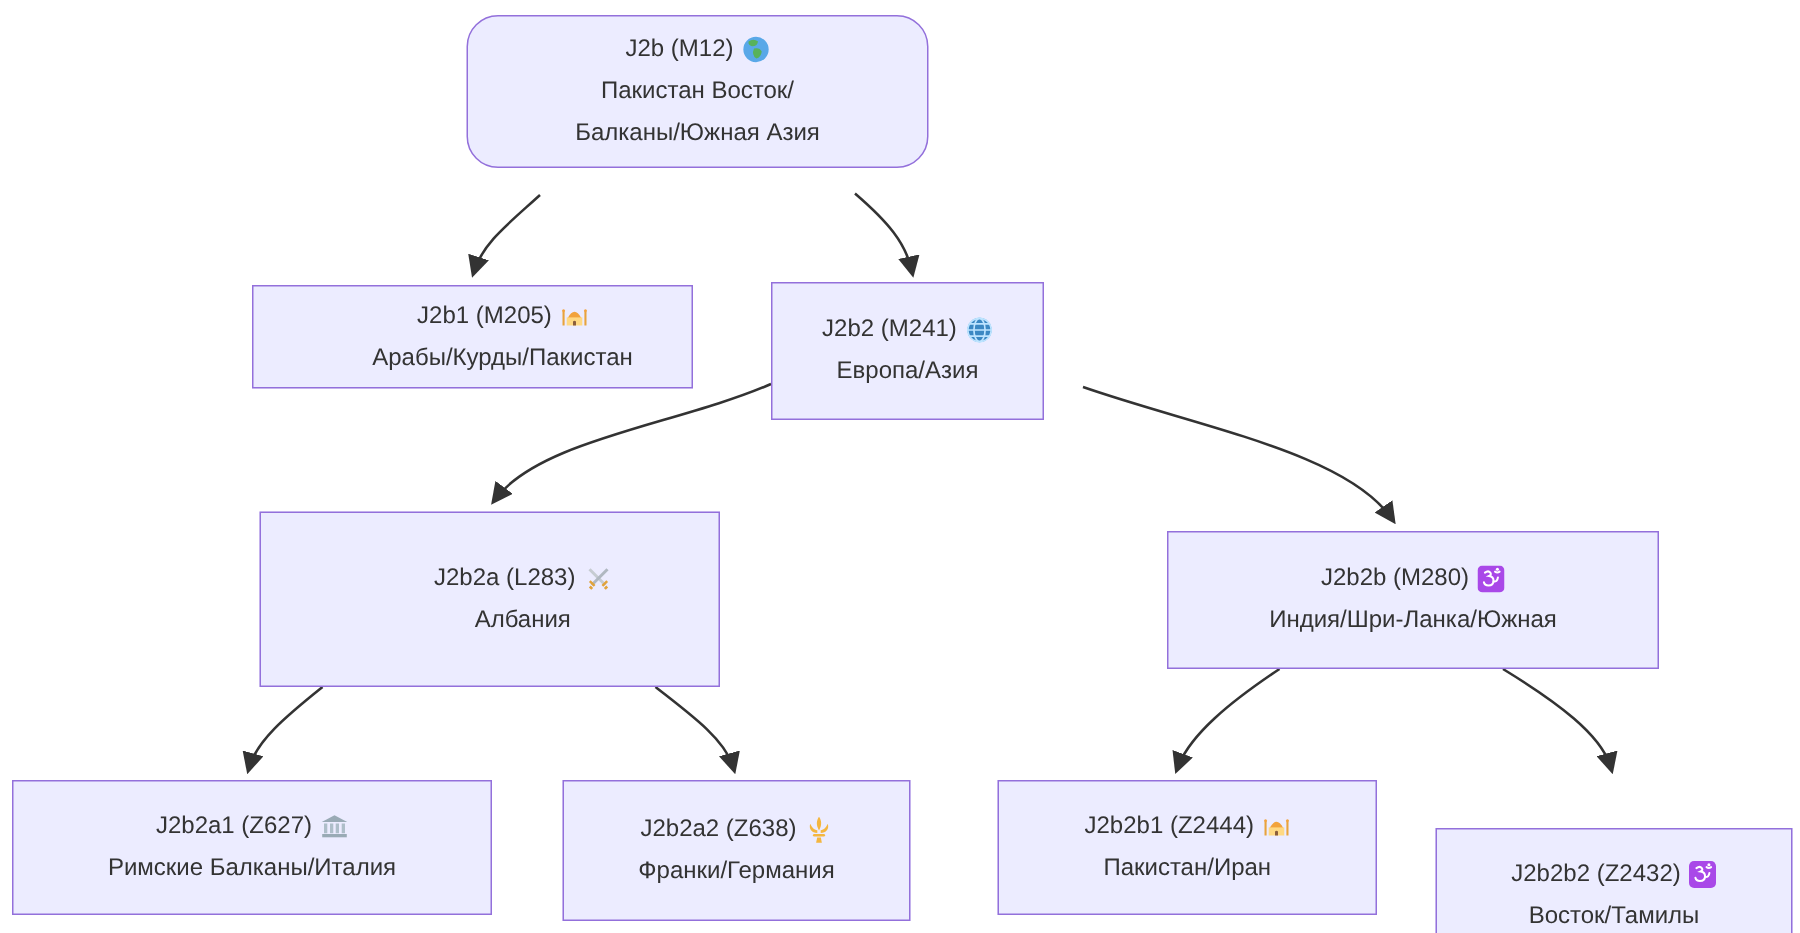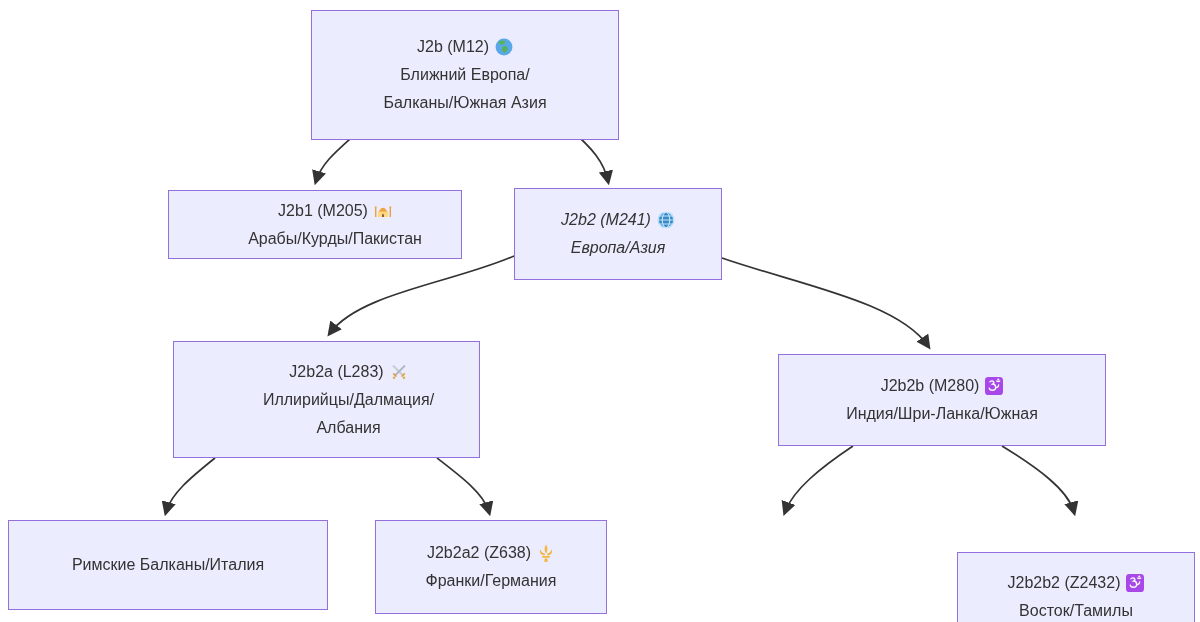--- a/index.html
+++ b/index.html
@@ -57,31 +57,31 @@
     <path class="edge" d="M360,130 C338,150 322,162 316,181" marker-end="url(#arrowhead)"></path>
     <path class="edge" d="M570,129 C592,148 604,162 608,181" marker-end="url(#arrowhead)"></path>
     <path class="edge" d="M514,256 C452,283 360,293 330,333" marker-end="url(#arrowhead)"></path>
     <path class="edge" d="M722,258 C800,285 898,302 928,346" marker-end="url(#arrowhead)"></path>
     <path class="edge" d="M215,458 C190,478 171,494 166,512" marker-end="url(#arrowhead)"></path>
     <path class="edge" d="M437,458 C463,478 484,494 489,512" marker-end="url(#arrowhead)"></path>
     <path class="edge" d="M853,446 C820,468 793,490 785,512" marker-end="url(#arrowhead)"></path>
     <path class="edge" d="M1002,446 C1038,468 1068,490 1074,512" marker-end="url(#arrowhead)"></path>
   </svg>
 
-  <div class="node" style="left:311px; top:10px; width:308px; height:130px;">
+  <div class="node" style="left:311px; top:10px; width:308px; height:102px;border-radius:21px;">
     <div class="title-line">
       <span>J2b (M12)</span>
       <span class="icon" title="🌍">
         <svg viewBox="0 0 16 16">
             <circle cx="8" cy="8" r="7.5" fill="#59A8E8"></circle>
             <path d="M3.6,3.2 Q6.5,1.2 9.2,3.2 Q8.6,6.2 5.6,6.1 Q3.2,5.3 3.6,3.2 z M6.8,7.4 Q10.2,6.6 11.4,9.2 Q11,12.6 8.2,13.4 Q5.2,11.2 6.8,7.4 z" fill="#58B25C"></path>
           </svg>
       </span>
     </div>
-    <div class="region-line">Ближний Европа/</div>
+    <div class="region-line">Пакистан Восток/</div>
     <div class="region-line">Балканы/Южная Азия</div>
   </div>
 
   <div class="node" style="left:168px; top:190px; width:294px; height:69px;padding-left:40px;">
     <div class="title-line">
       <span>J2b1 (M205)</span>
       <span class="icon" title="🕌">
         <svg viewBox="0 0 18 16">
             <rect x="1" y="5" width="1.4" height="9" fill="#E8A33D"></rect>
             <rect x="15.6" y="5" width="1.4" height="9" fill="#E8A33D"></rect>
@@ -89,21 +89,21 @@
             <circle cx="16.3" cy="4.2" r="1" fill="#F2A33C"></circle>
             <path d="M4.5,9 Q9,0.5 13.5,9 z" fill="#F2A33C"></path>
             <rect x="3.8" y="8.6" width="10.4" height="5.4" fill="#FFD983"></rect>
             <path d="M8,14 v-2.6 q1,-1.2 2,0 V14 z" fill="#8B5E3C"></path>
           </svg>
       </span>
     </div>
     <div class="region-line">Арабы/Курды/Пакистан</div>
   </div>
 
-  <div class="node" style="left:514px; top:188px; width:208px; height:92px;font-style:italic;">
+  <div class="node" style="left:514px; top:188px; width:182px; height:92px;">
     <div class="title-line">
       <span>J2b2 (M241)</span>
       <span class="icon" title="🌐">
         <svg viewBox="0 0 16 16">
             <circle cx="8" cy="8" r="7.2" fill="#3B88C3"></circle>
             <g stroke="#BDE4FF" stroke-width="1" fill="none">
               <ellipse cx="8" cy="8" rx="3.3" ry="6.9"></ellipse>
               <path d="M1,8 H15 M2,4.4 H14 M2,11.6 H14"></path>
               <circle cx="8" cy="8" r="6.9"></circle>
             </g>
@@ -118,21 +118,20 @@
       <span>J2b2a (L283)</span>
       <span class="icon" title="⚔️">
         <svg viewBox="0 0 18 16">
             <path d="M3,1.5 L13.5,12" stroke="#C6CCD2" stroke-width="2"></path>
             <path d="M15,1.5 L4.5,12" stroke="#B0B8C1" stroke-width="2"></path>
             <path d="M11.6,12.6 L14.8,9.4 M3.2,9.4 L6.4,12.6" stroke="#E1A33B" stroke-width="1.6"></path>
             <path d="M13.2,14.6 l1.6,-1.6 M3.2,13 l1.6,1.6" stroke="#E1A33B" stroke-width="1.8"></path>
           </svg>
       </span>
     </div>
-    <div class="region-line">Иллирийцы/Далмация/</div>
     <div class="region-line">Албания</div>
   </div>
 
   <div class="node" style="left:778px; top:354px; width:328px; height:92px;">
     <div class="title-line">
       <span>J2b2b (M280)</span>
       <span class="icon" title="🕉️">
         <svg viewBox="0 0 16 16">
             <rect width="16" height="16" rx="3" fill="#A948E8"></rect>
             <g stroke="#ffffff" stroke-width="1.2" fill="none" stroke-linecap="round">
@@ -141,39 +140,71 @@
               <path d="M10.4,3.6 q1.3,1 2.7,0"></path>
             </g>
             <circle cx="11.8" cy="2.2" r="0.9" fill="#ffffff"></circle>
           </svg>
       </span>
     </div>
     <div class="region-line">Индия/Шри-Ланка/Южная</div>
   </div>
 
   <div class="node" style="left:8px; top:520px; width:320px; height:90px;">
+    <div class="title-line">
+      <span>J2b2a1 (Z627)</span>
+      <span class="icon" title="🏛️">
+        <svg viewBox="0 0 18 16">
+            <path d="M9,0.5 L17.5,5 H0.5 z" fill="#99AAB5"></path>
+            <g fill="#AEBEC9">
+              <rect x="2" y="6" width="2.2" height="6.5"></rect>
+              <rect x="6" y="6" width="2.2" height="6.5"></rect>
+              <rect x="9.8" y="6" width="2.2" height="6.5"></rect>
+              <rect x="13.8" y="6" width="2.2" height="6.5"></rect>
+            </g>
+            <rect x="0.8" y="13" width="16.4" height="2.2" fill="#99AAB5"></rect>
+          </svg>
+      </span>
+    </div>
     <div class="region-line">Римские Балканы/Италия</div>
   </div>
 
   <div class="node" style="left:375px; top:520px; width:232px; height:94px;">
     <div class="title-line">
       <span>J2b2a2 (Z638)</span>
       <span class="icon" title="⚜️">
         <svg viewBox="0 0 14 16" fill="#F4B63F">
             <path d="M7,0.5 C5.3,3 5.3,5.6 7,8.6 C8.7,5.6 8.7,3 7,0.5 z"></path>
             <path d="M1.8,4.6 C0.8,7.8 2.8,10 6,10 L6,8.4 C4,8.3 2.8,6.8 1.8,4.6 z"></path>
             <path d="M12.2,4.6 C13.2,7.8 11.2,10 8,10 L8,8.4 C10,8.3 11.2,6.8 12.2,4.6 z"></path>
             <rect x="3.4" y="10.6" width="7.2" height="1.6" rx="0.8"></rect>
             <path d="M5.9,12.8 h2.2 l0.6,3 h-3.4 z"></path>
           </svg>
       </span>
     </div>
     <div class="region-line">Франки/Германия</div>
   </div>
 
+  <div class="node" style="left:665px; top:520px; width:253px; height:90px;">
+    <div class="title-line">
+      <span>J2b2b1 (Z2444)</span>
+      <span class="icon" title="🕌">
+        <svg viewBox="0 0 18 16">
+            <rect x="1" y="5" width="1.4" height="9" fill="#E8A33D"></rect>
+            <rect x="15.6" y="5" width="1.4" height="9" fill="#E8A33D"></rect>
+            <circle cx="1.7" cy="4.2" r="1" fill="#F2A33C"></circle>
+            <circle cx="16.3" cy="4.2" r="1" fill="#F2A33C"></circle>
+            <path d="M4.5,9 Q9,0.5 13.5,9 z" fill="#F2A33C"></path>
+            <rect x="3.8" y="8.6" width="10.4" height="5.4" fill="#FFD983"></rect>
+            <path d="M8,14 v-2.6 q1,-1.2 2,0 V14 z" fill="#8B5E3C"></path>
+          </svg>
+      </span>
+    </div>
+    <div class="region-line">Пакистан/Иран</div>
+  </div>
 
   <div class="node" style="left:957px; top:520px; width:238px; height:90px;margin-top:32px;">
     <div class="title-line">
       <span>J2b2b2 (Z2432)</span>
       <span class="icon" title="🕉️">
         <svg viewBox="0 0 16 16">
             <rect width="16" height="16" rx="3" fill="#A948E8"></rect>
             <g stroke="#ffffff" stroke-width="1.2" fill="none" stroke-linecap="round">
               <path d="M4.4,4.2 q2,-1.5 3.2,0 q0.9,1.2 -0.7,2 q2.6,0.3 2.6,2.8 q0,2.8 -3,2.8 q-2.3,0 -2.7,-1.9"></path>
               <path d="M9.5,9.4 q2.3,0.3 2.6,-2.3"></path>

